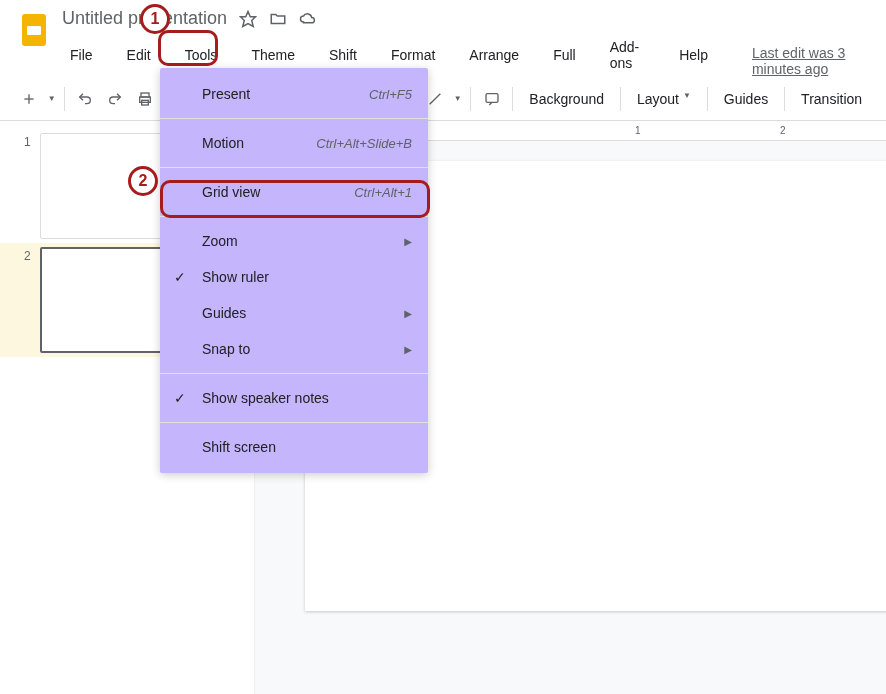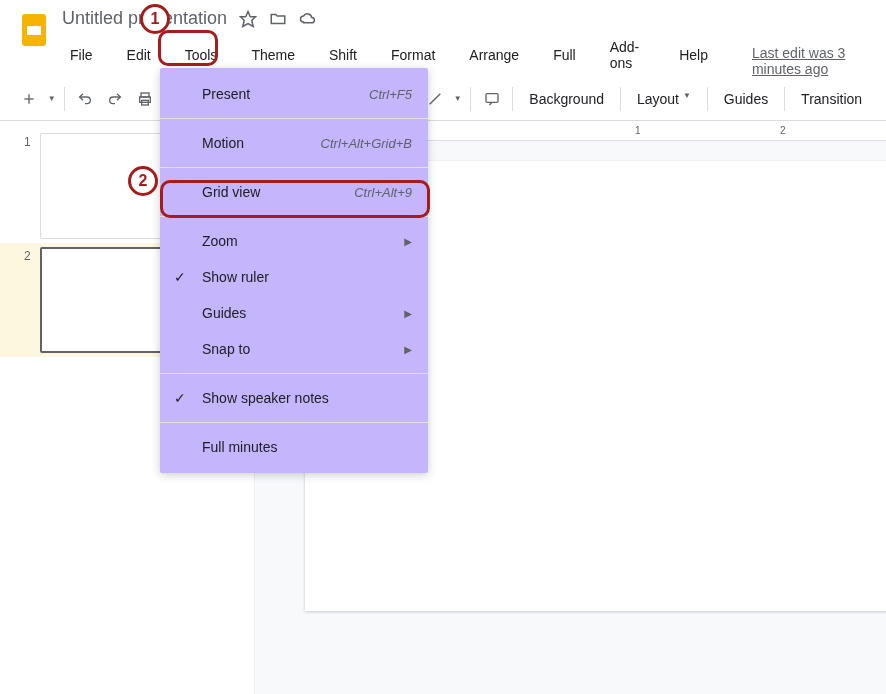--- a/index.html
+++ b/index.html
@@ -170,26 +170,26 @@
 </div>
 
 <div class="dropdown-menu">
   <div class="menu-row">
     <span>Present</span>
     <span class="shortcut">Ctrl+F5</span>
   </div>
   <div class="menu-divider"></div>
   <div class="menu-row">
     <span>Motion</span>
-    <span class="shortcut">Ctrl+Alt+Grid+B</span>
+    <span class="shortcut">Ctrl+Alt+Slide+B</span>
   </div>
   <div class="menu-divider"></div>
   <div class="menu-row">
     <span>Grid view</span>
-    <span class="shortcut">Ctrl+Alt+9</span>
+    <span class="shortcut">Ctrl+Alt+1</span>
   </div>
   <div class="menu-divider"></div>
   <div class="menu-row">
     <span>Zoom</span>
     <span class="submenu-arrow">▶</span>
   </div>
   <div class="menu-row">
     <span class="check">✓</span>
     <span>Show ruler</span>
   </div>
@@ -201,21 +201,21 @@
     <span>Snap to</span>
     <span class="submenu-arrow">▶</span>
   </div>
   <div class="menu-divider"></div>
   <div class="menu-row">
     <span class="check">✓</span>
     <span>Show speaker notes</span>
   </div>
   <div class="menu-divider"></div>
   <div class="menu-row">
-    <span>Full minutes</span>
+    <span>Shift screen</span>
   </div>
 </div>
 
 <div class="annotation-box" style="left:158px; top:30px; width:60px; height:36px;"></div>
 <div class="annotation-circle" style="left:140px; top:4px;">
   <span>1</span>
 </div>
 <div class="annotation-box" style="left:160px; top:180px; width:270px; height:38px;"></div>
 <div class="annotation-circle" style="left:128px; top:166px;">
   <span>2</span>

